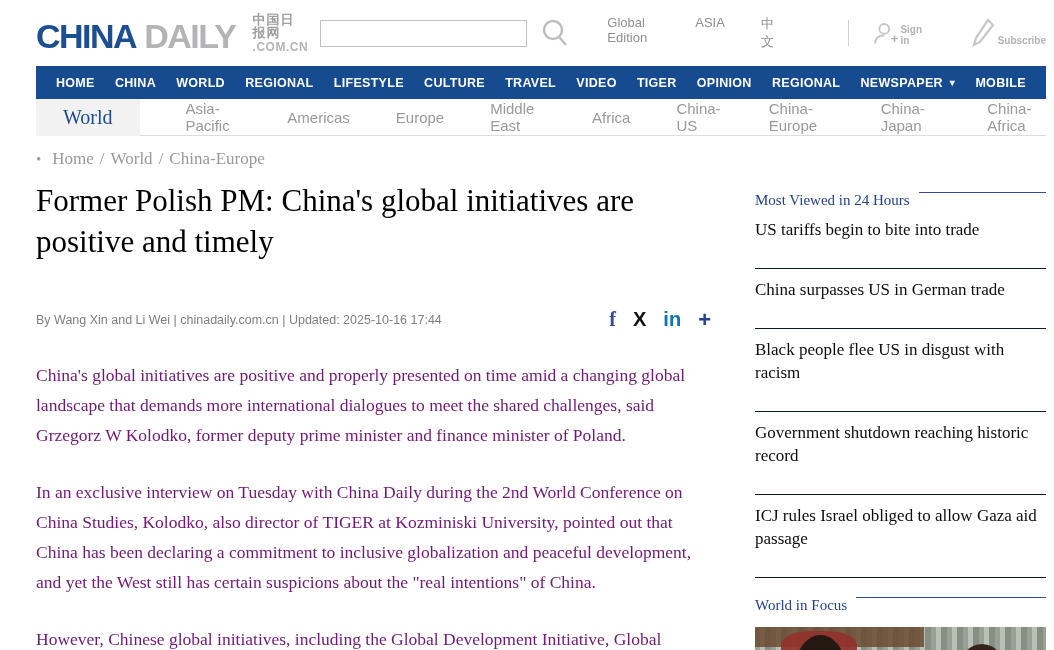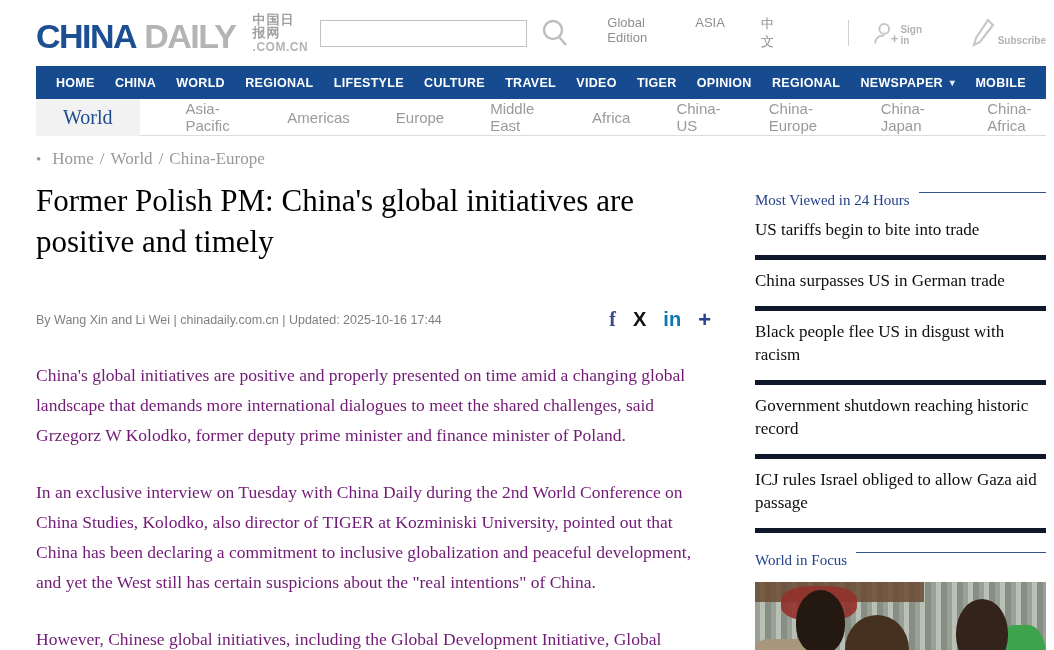--- a/index.html
+++ b/index.html
@@ -59,21 +59,21 @@
   .share .pl { color:#27418e; font-size:22px; }
   .article-col p { font-family:"Liberation Serif", serif; font-size:17.5px; line-height:1.72;
                    color:#701a75; margin-top:27px; }
 
   
   .sidebar { width:291px; margin-left:44px; }
   .side-head { display:flex; gap:9px; margin-top:19px; }
   .side-head .sh-label { font-family:"Liberation Serif", serif; font-size:15px; color:#23418e; white-space:nowrap; }
   .side-head .rule { flex:1; height:1px; background:#35508f; }
   .side-list { list-style:none; }
-  .side-list li { border-bottom:5px solid #0f172a; padding:10px 0 13px; }
+  .side-list li { border-bottom:1px solid #0f172a; padding:10px 0 26px; }
   .side-list li a { font-family:"Liberation Serif", serif; font-size:17px; color:#0d0d0d; line-height:1.35; }
   .focus-photo { margin-top:13px; width:291px; height:160px; position:relative; overflow:hidden;
      background:repeating-linear-gradient(90deg,#99a197 0 5px,#b9c0b6 5px 10px,#878f85 10px 16px); }
   .focus-photo div { position:absolute; }
   .ph-beam { top:0; left:0; width:58%; height:13%; background:#6b4a33; opacity:.85; }
   .ph-red { top:3%; left:9%; width:26%; height:22%; background:#93322b; border-radius:40%; opacity:.9; }
   .ph-w-head { left:14%; top:5%; width:17%; height:40%; background:#241911; border-radius:50% 50% 45% 45%; }
   .ph-w-body { left:-4%; top:36%; width:30%; height:70%; background:#a8977c; border-radius:30% 40% 0 0; }
   .ph-b1-head { left:31%; top:21%; width:22%; height:43%; background:#46301f; border-radius:50%; }
   .ph-c-head { left:55%; top:44%; width:12%; height:24%; background:#2e1f14; border-radius:50%; }

